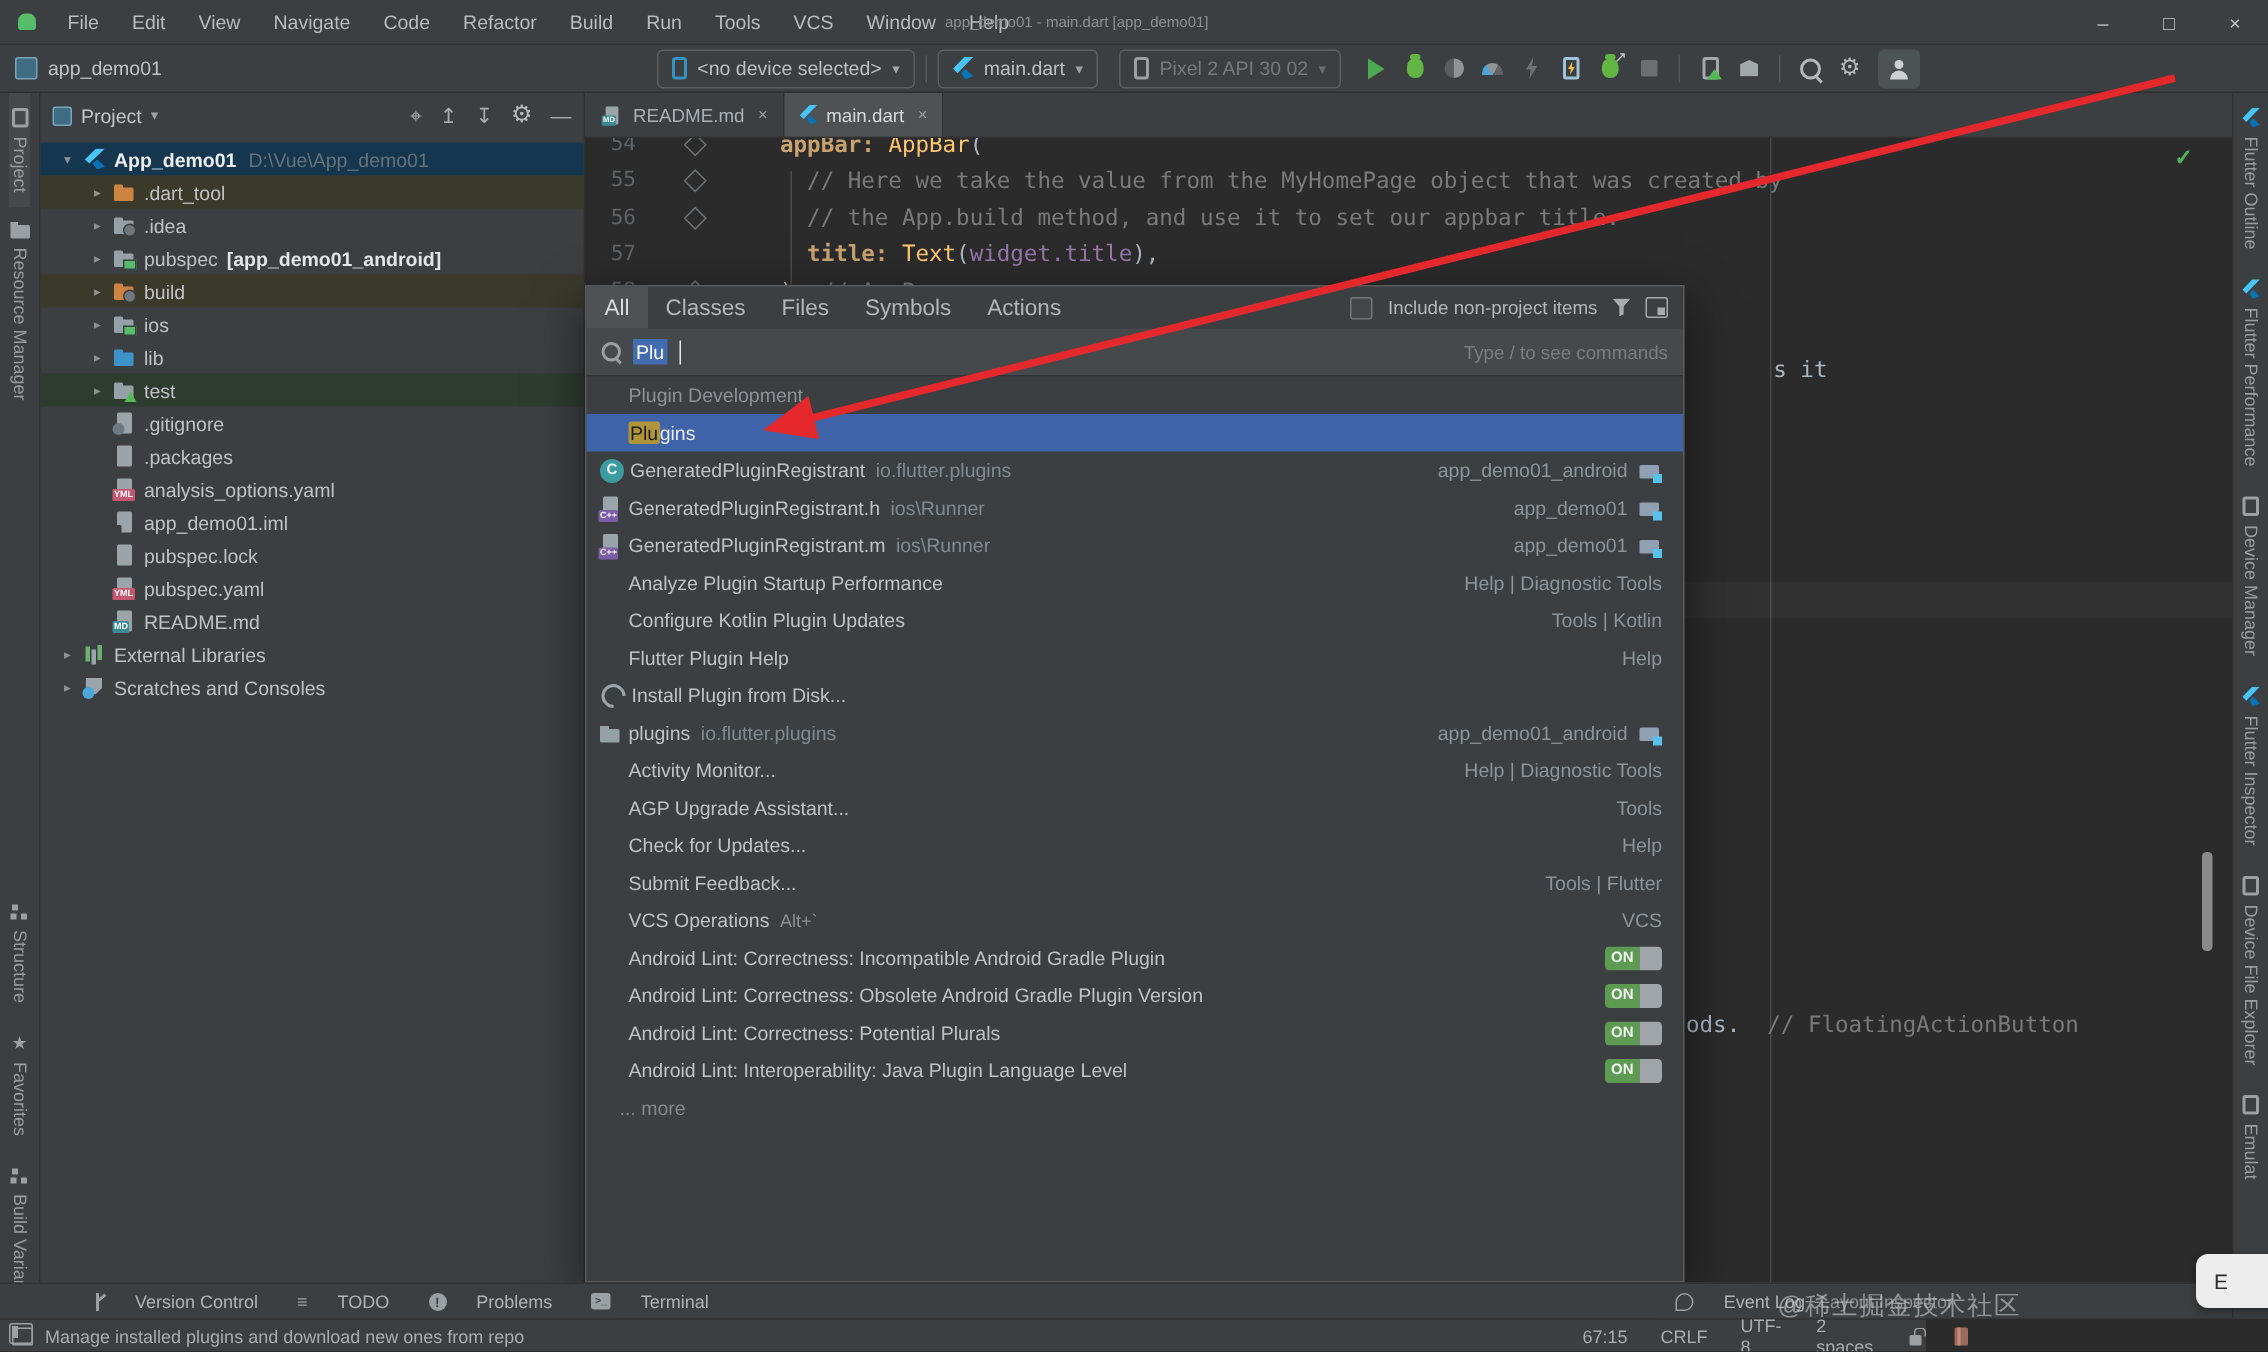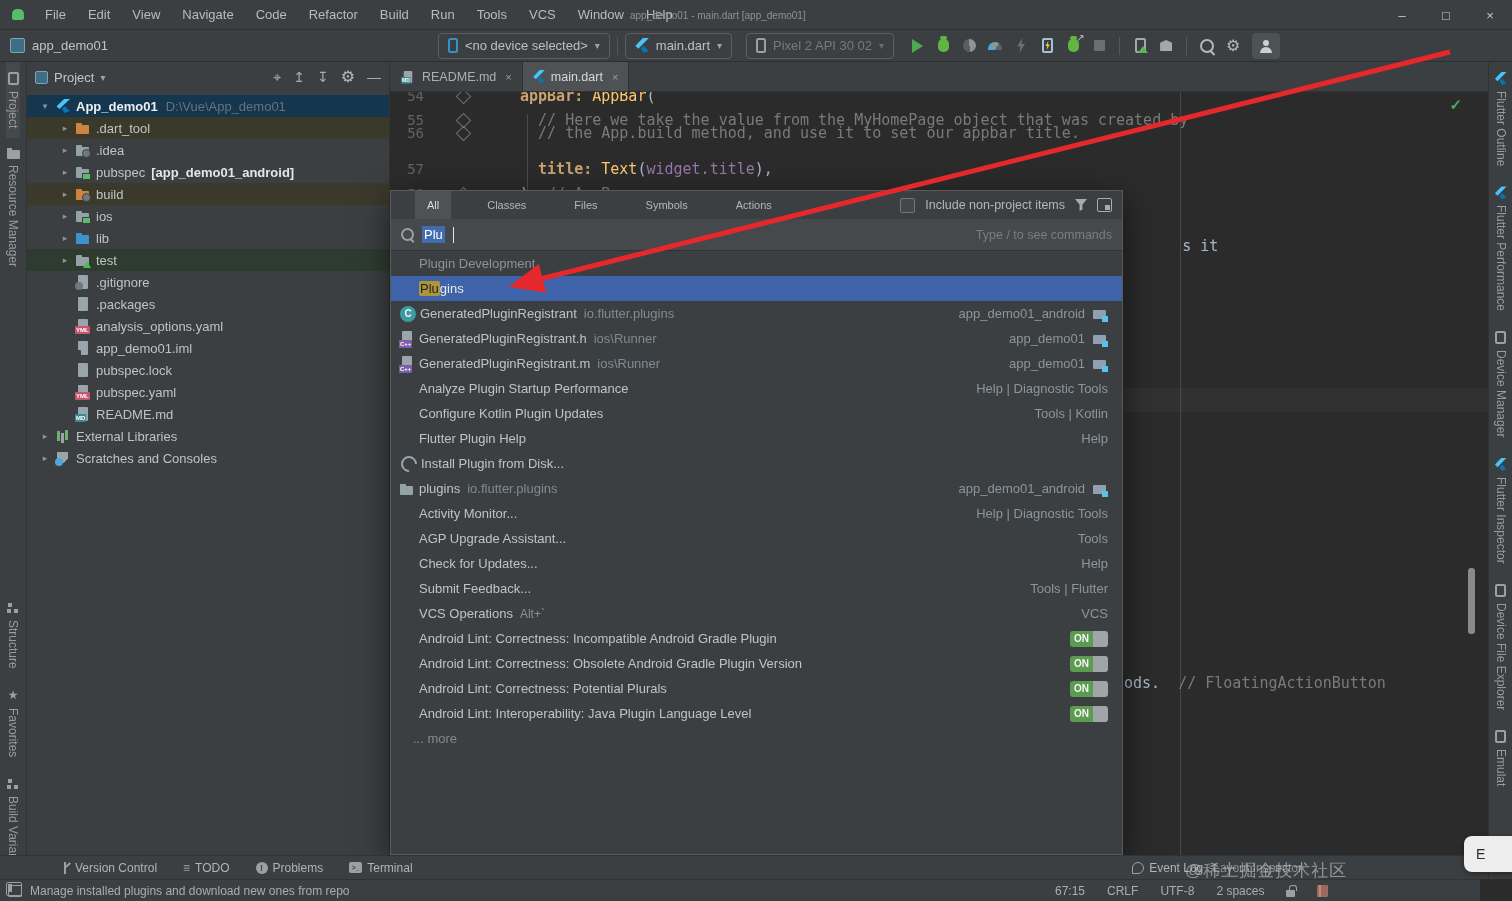--- a/index.html
+++ b/index.html
@@ -120,21 +120,21 @@
   .tk-plain{color:#a9b7c6;}.tk-comment{color:#7a7a7a;}.tk-param{color:#c9a26d;font-weight:bold;}.tk-class{color:#ffc66d;}.tk-field{color:#9876aa;}
   #indent-guide{position:absolute;left:137px;top:52px;width:1px;height:104px;background:#4b4b4b;}
   #right-guide{position:absolute;left:790px;top:30px;width:1px;bottom:0;background:#474747;}
   #editor-band{position:absolute;left:733px;top:326px;right:0;height:24px;background:rgba(255,255,255,0.03);}
   .frag{position:absolute;font-family:"DejaVu Sans Mono","Liberation Mono",monospace;font-size:15px;white-space:pre;}
   #scroll-thumb{position:absolute;right:13px;top:506px;width:7px;height:66px;background:rgba(255,255,255,0.45);border-radius:3px;}
   #inspect-ok{position:absolute;right:26px;top:34px;color:#4db05b;font-size:15px;font-weight:bold;}
   
   #popup{left:390px;top:190px;width:733px;height:665px;background:#3c3f41;border:1px solid #5a5a5a;box-sizing:border-box;box-shadow:0 10px 30px rgba(0,0,0,.55);}
   #popup-tabs{height:28px;display:flex;align-items:center;}
-  .ptab{padding:0 12px;height:28px;display:flex;align-items:center;color:#b3b7ba;font-size:11px;margin-left:24px;}
+  .ptab{padding:0 12px;height:28px;display:flex;align-items:center;color:#b3b7ba;font-size:15px;}
   .ptab.active{background:#4e5254;color:#d9dbdc;}
   #popup-tabs .right{margin-left:auto;display:flex;align-items:center;gap:10px;padding-right:10px;}
   .cbx{width:13px;height:13px;border:1px solid #71767a;border-radius:2px;background:#43474a;}
   .cbx-label{color:#b3b7ba;font-size:12.5px;}
   .ic-funnel{width:12px;height:12px;background:#a7abae;clip-path:polygon(0 0,100% 0,62% 45%,62% 88%,38% 100%,38% 45%);}
   .ic-winpin{width:13px;height:12px;border:1px solid #a7abae;border-radius:2px;position:relative;}
   .ic-winpin::after{content:"";position:absolute;right:1px;bottom:1px;width:5px;height:5px;background:#a7abae;}
   #searchrow{height:32px;background:#45494b;border-bottom:1px solid #303335;display:flex;align-items:center;padding:0 10px;gap:8px;box-sizing:border-box;}
   .ic-search-sm{width:9px;height:9px;border:2px solid #9aa0a3;border-radius:50%;position:relative;flex:none;}
   .ic-search-sm::after{content:"";position:absolute;left:8px;top:8px;width:5px;height:2px;background:#9aa0a3;transform:rotate(45deg);transform-origin:0 0;}
@@ -162,31 +162,31 @@
   .ic-folder-p::before{content:"";position:absolute;left:1px;top:5px;right:2px;bottom:2px;background:#94a1a7;border-radius:1px;}
   .ic-folder-p::after{content:"";position:absolute;left:1px;top:3px;width:6px;height:3px;background:#94a1a7;}
   .ic-module{width:16px;height:16px;position:relative;flex:none;margin-left:7px;}
   .ic-module::before{content:"";position:absolute;left:1px;top:4px;right:2px;bottom:3px;background:#8fa0b2;border-radius:1px;}
   .ic-module::after{content:"";position:absolute;right:0;bottom:0;width:6px;height:6px;background:#57c2ea;}
   .onoff{width:38px;height:16px;border-radius:3px;overflow:hidden;display:flex;flex:none;}
   .onoff .on{width:23px;background:#5d9b53;color:#f2f6f1;font-size:10px;font-weight:bold;display:flex;align-items:center;justify-content:center;}
   .onoff .knob{flex:1;background:#9fa5a8;}
   
   #toolbar-bottom{left:0;top:855px;width:1512px;height:24px;background:#3c3f41;border-top:1px solid #323232;box-sizing:border-box;display:flex;align-items:center;font-size:12px;color:#b0b4b7;}
-  .bwin{display:flex;align-items:center;gap:5px;margin-right:26px;}
+  .bwin{display:flex;align-items:center;gap:20px;margin-right:26px;}
   .ic-vc{width:10px;height:12px;position:relative;}
   .ic-vc::before{content:"";position:absolute;left:4px;top:0;width:2px;height:12px;background:#9aa0a3;}
   .ic-vc::after{content:"";position:absolute;left:5px;top:2px;width:6px;height:2px;background:#9aa0a3;transform:rotate(-40deg);}
   .ic-todo{color:#9aa0a3;font-size:12px;}
   .ic-problem{width:12px;height:12px;border-radius:50%;background:#9aa0a3;color:#3c3f41;font-size:9px;font-weight:bold;display:flex;align-items:center;justify-content:center;}
   .ic-term{width:13px;height:11px;background:#9aa0a3;border-radius:2px;color:#3c3f41;font-size:7px;font-weight:bold;display:flex;align-items:center;justify-content:center;}
   .ic-eventlog{width:12px;height:12px;border:1.5px solid #9aa0a3;border-radius:50% 50% 50% 0;box-sizing:border-box;}
   #layout-inspector-label{color:#8b9094;}
   #watermark{position:absolute;left:1185px;top:859px;color:rgba(205,205,205,0.6);font-size:17px;letter-spacing:1px;z-index:40;}
-  #statusbar{left:0;top:879px;width:1480px;height:22px;background:#3c3f41;border-top:1px solid #323232;box-sizing:border-box;display:flex;align-items:center;font-size:12px;color:#a9adb0;padding:11px 8px;text-align:right;}
+  #statusbar{left:0;top:879px;width:1284px;height:22px;background:#3c3f41;border-top:1px solid #323232;box-sizing:border-box;display:flex;align-items:center;font-size:12px;color:#a9adb0;padding:11px 8px;}
   #status-right{position:absolute;left:1055px;display:flex;align-items:center;gap:22px;}
   .ic-winsmall{width:12px;height:10px;border:1px solid #9aa0a3;border-radius:1px;margin-right:8px;}
   .ic-unlock{width:9px;height:7px;background:#9aa0a3;border-radius:1px;position:relative;margin-top:4px;}
   .ic-unlock::before{content:"";position:absolute;left:3px;top:-5px;width:6px;height:5px;border:1.5px solid #9aa0a3;border-bottom:none;border-radius:3px 3px 0 0;}
   .ic-book{width:11px;height:12px;background:#9a6a5e;border-radius:1px;position:relative;}
   .ic-book::after{content:"";position:absolute;left:2px;top:0;width:2px;height:12px;background:#c8897a;}
   #tooltip-e{position:absolute;left:1464px;top:836px;width:60px;height:36px;background:#ededed;border-radius:8px;color:#2b2b2b;font-size:14px;display:flex;align-items:center;padding-left:12px;z-index:60;box-shadow:0 2px 6px rgba(0,0,0,.4);}
   #arrow-overlay{position:absolute;left:0;top:0;width:1512px;height:901px;z-index:50;pointer-events:none;}
   #corner-icon{position:absolute;left:6px;top:882px;width:14px;height:12px;border:1px solid #9aa0a3;border-radius:2px;}
   #corner-icon::after{content:"";position:absolute;left:1px;top:1px;width:4px;height:8px;background:#9aa0a3;}
@@ -448,21 +448,21 @@
         </div>
         <div class="etab active">
           <span class="mini-flutter"></span>
           <span>main.dart</span>
           <span class="close">×</span>
         </div>
       </div>
     <div id="code">
         <div class="cline" style="top: -8px; width: 100%;"><span class="lnum">54</span><span class="lmark"></span><span class="ltext"><span class="tk-param">appBar: </span><span class="tk-class">AppBar</span><span class="tk-plain">(</span></span></div>
         <div class="cline" style="top: 16px; width: 100%;"><span class="lnum">55</span><span class="lmark"></span><span class="ltext"><span class="tk-plain">  </span><span class="tk-comment">// Here we take the value from the MyHomePage object that was created by</span></span></div>
-        <div class="cline" style="top: 29px; width: 100%; text-decoration: underline;"><span class="lnum">56</span><span class="lmark"></span><span class="ltext"><span class="tk-plain">  </span><span class="tk-comment">// the App.build method, and use it to set our appbar title.</span></span></div>
+        <div class="cline" style="top: 41px; width: 100%; text-decoration: underline;"><span class="lnum">56</span><span class="lmark"></span><span class="ltext"><span class="tk-plain">  </span><span class="tk-comment">// the App.build method, and use it to set our appbar title.</span></span></div>
         <div class="cline" style="top: 65px; width: 100%;"><span class="lnum">57</span><span class="ltext"><span class="tk-plain">  </span><span class="tk-param">title: </span><span class="tk-class">Text</span><span class="tk-plain">(</span><span class="tk-field">widget.title</span><span class="tk-plain">),</span></span></div>
         <div class="cline" style="top: 90px; width: 100%;"><span class="lnum">58</span><span class="lmark"></span><span class="ltext"><span class="tk-plain">)  </span><span class="tk-comment">// AppBar</span></span></div>
       </div>
     <div id="indent-guide"></div>
     <div id="right-guide"></div>
     <div id="editor-band"></div>
     <div class="frag" style="left:738px;top:157px;">
       <span class="tk-plain">s it</span>
     </div>
     <div class="frag" id="frag-mid" style="left:734px;top:612px;"><span class="tk-plain">ods.  </span><span class="tk-comment">// FloatingActionButton</span></div>

